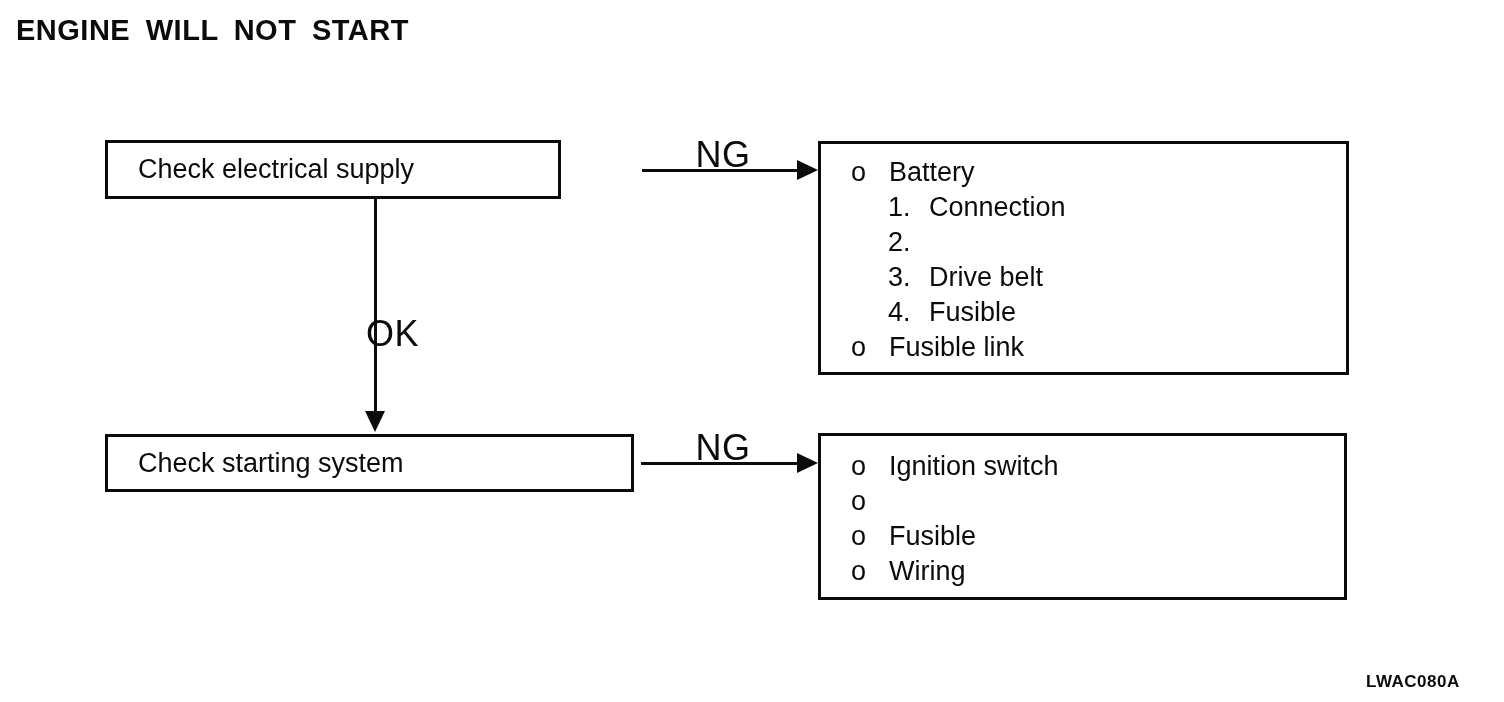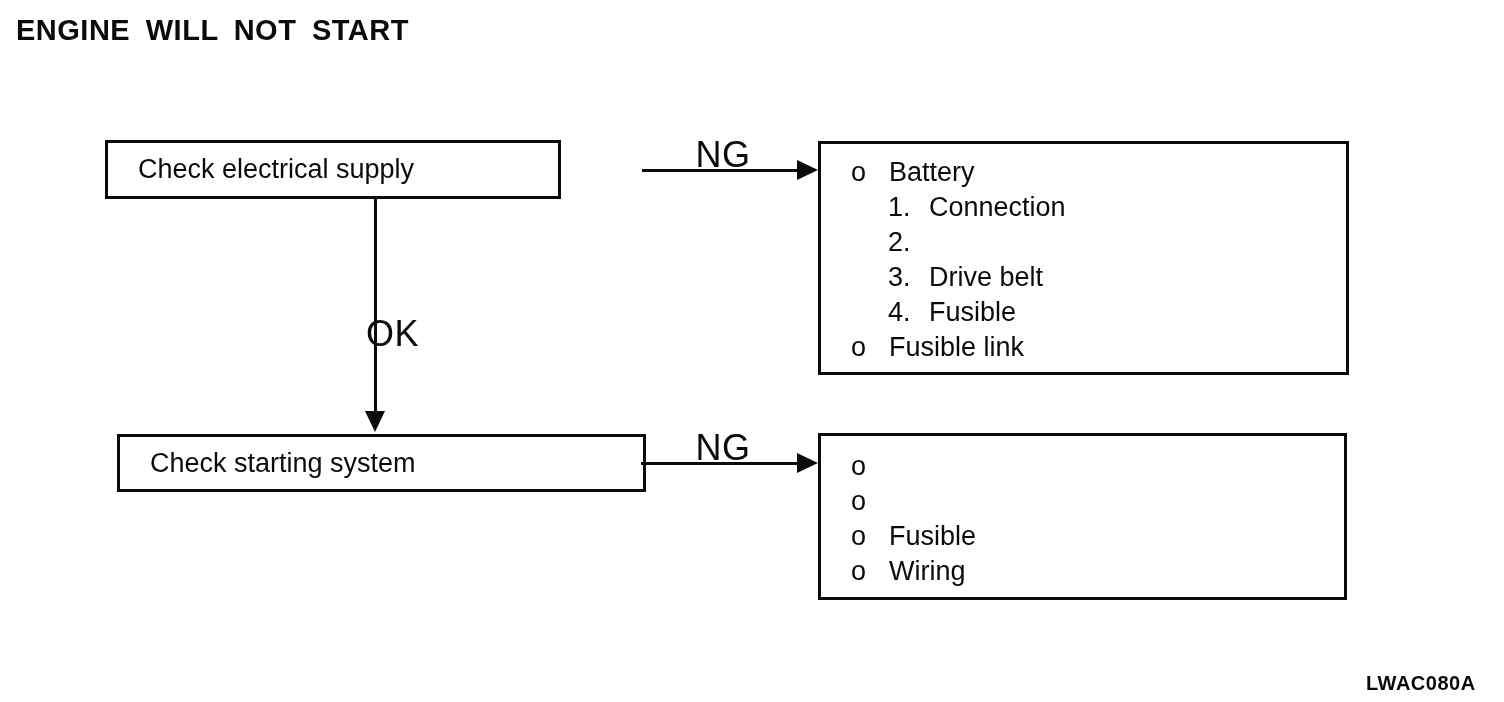--- a/index.html
+++ b/index.html
@@ -35,21 +35,21 @@
     background: var(--bg);
   }
   .step-box {
     font-size: 27px;
     display: flex;
     align-items: center;
     padding-left: 30px;
     white-space: nowrap;
   }
   .box-step1 { left: 105px; top: 140px; width: 456px; height: 59px; }
-  .box-step2 { left: 117px; top: 434px; width: 529px; height: 58px; }
+  .box-step2 { left: 105px; top: 434px; width: 529px; height: 58px; }
   .box-result1 { left: 818px; top: 141px; width: 531px; height: 234px; padding-top: 11px; }
   .box-result2 { left: 818px; top: 433px; width: 529px; height: 167px; padding-top: 13px; }
   .row {
     display: flex;
     line-height: 35px;
     font-size: 27px;
     white-space: nowrap;
   }
   .row .marker { flex: 0 0 auto; }
   .row.bullet { padding-left: 30px; }
@@ -86,21 +86,21 @@
     letter-spacing: 0.5px;
     white-space: nowrap;
   }
   .label-ng1 { left: 680px; top: 134px; width: 86px; text-align: center; }
   .label-ng2 { left: 680px; top: 427px; width: 86px; text-align: center; }
   .label-ok  { left: 366px; top: 313px; }
   .figure-code {
     position: absolute;
     left: 1366px;
     top: 672px;
-    font-size: 20px;
+    font-size: 17px;
     font-weight: 700;
     letter-spacing: 0.5px;
   }
 </style>
 </head>
 <body>
 
 <div class="canvas">
 
   <div class="title">ENGINE WILL NOT START</div>
@@ -147,20 +147,21 @@
     <span>Check starting system</span>
   </div>
 
   <div class="edge-label label-ng2">NG</div>
   <div class="hline" style="left:641px; top:462px; width:159px;"></div>
   <div class="arrowhead-right" style="left:797px; top:453px;"></div>
 
   <div class="box box-result2">
     <div class="row bullet">
       <span class="marker">o</span>
+      <span class="item-text">Ignition switch</span>
     </div>
     <div class="row bullet">
       <span class="marker">o</span>
     </div>
     <div class="row bullet">
       <span class="marker">o</span>
       <span class="item-text">Fusible</span>
     </div>
     <div class="row bullet">
       <span class="marker">o</span>

